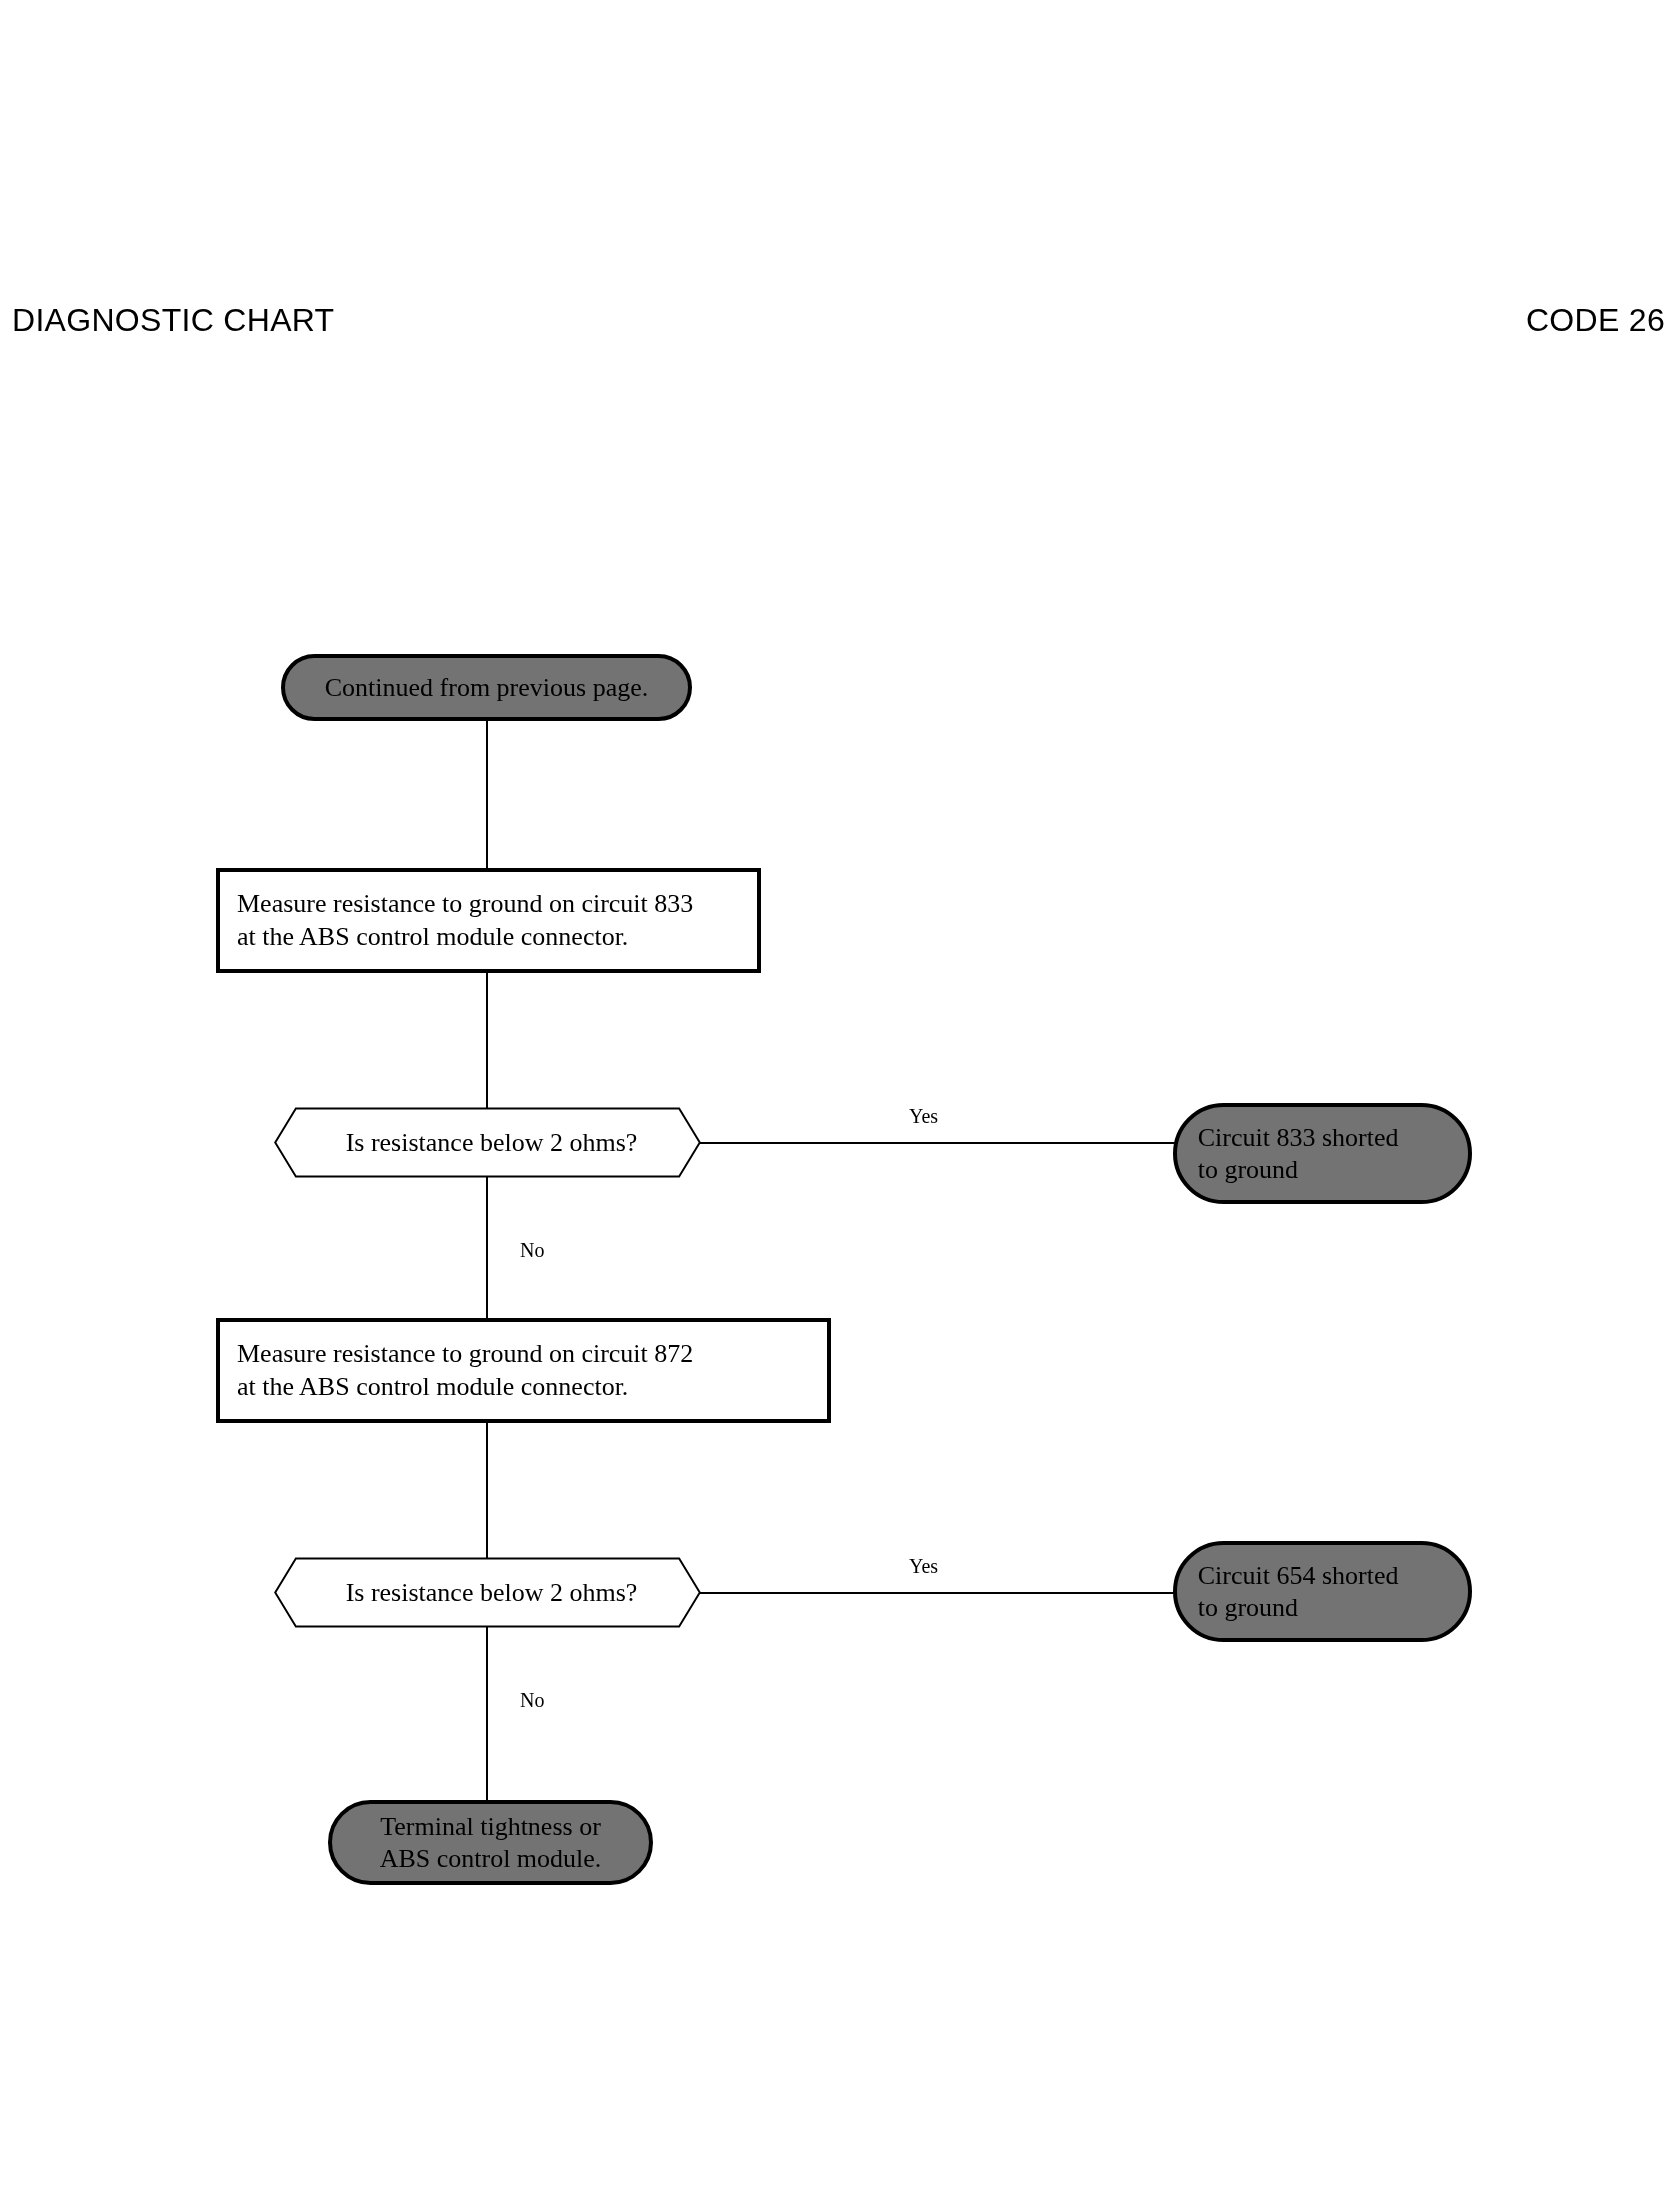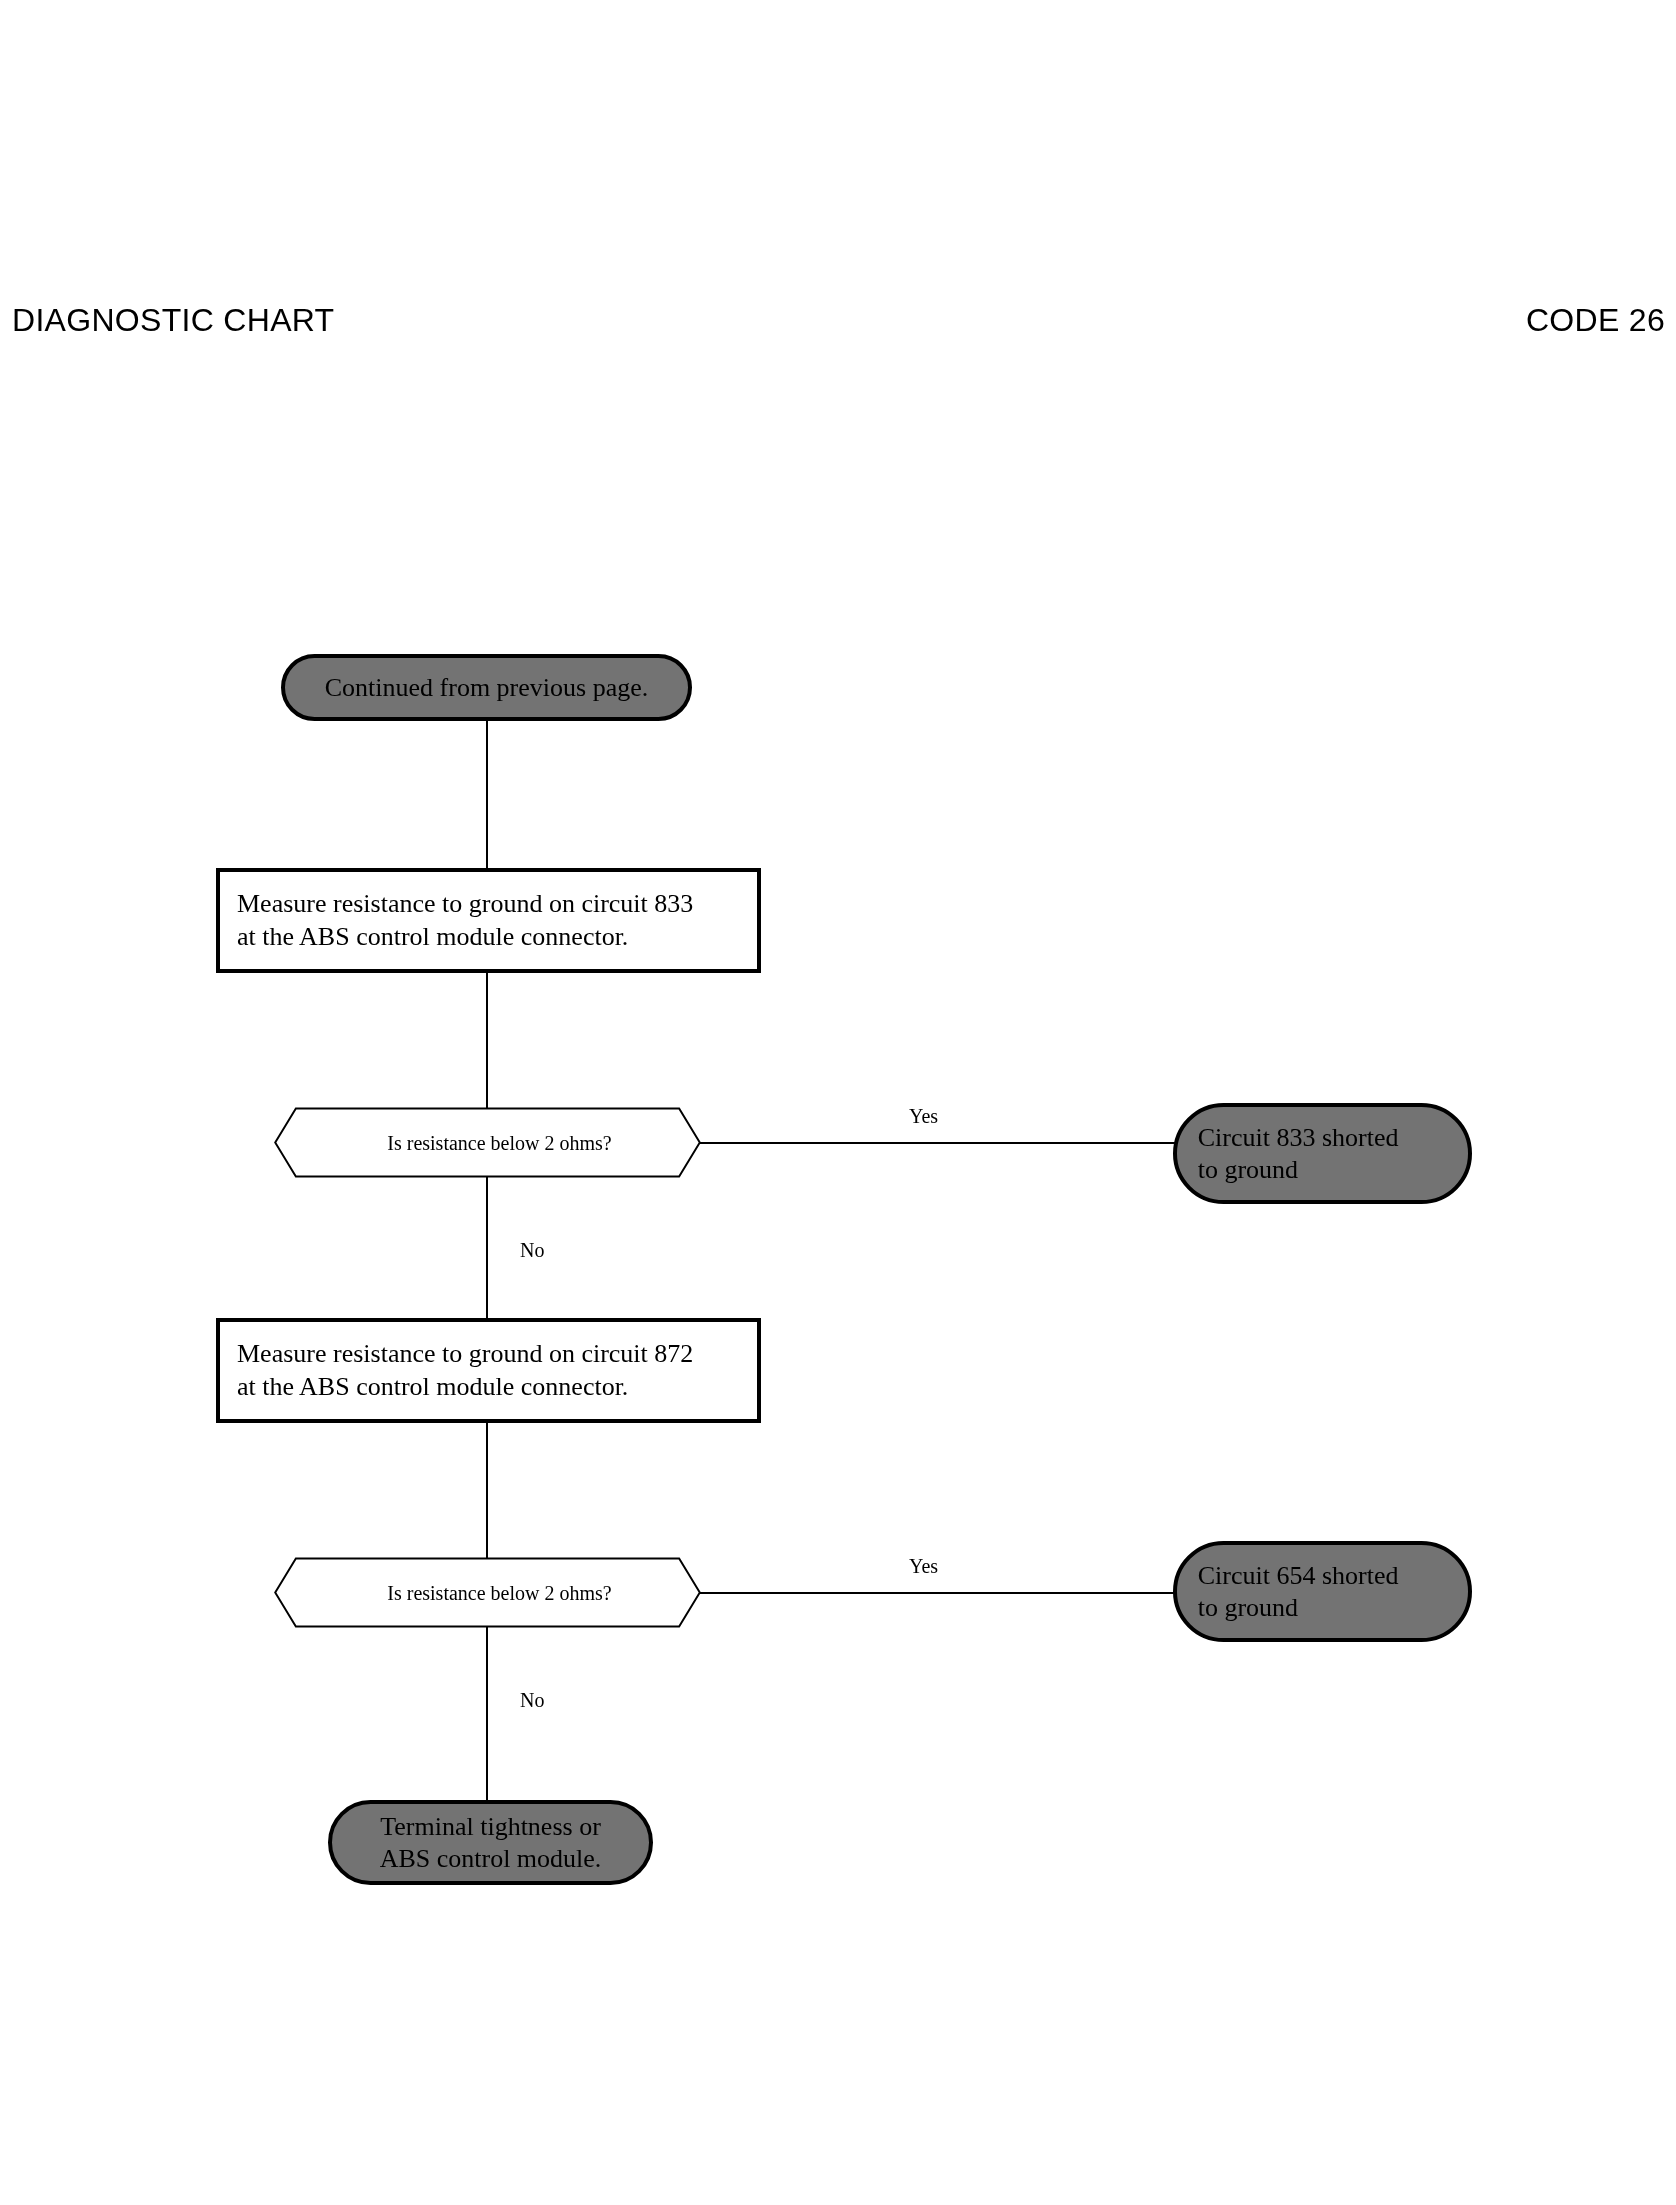--- a/index.html
+++ b/index.html
@@ -85,28 +85,28 @@
     position: absolute;
   }
   .decision svg {
     position: absolute;
     left: 0;
     top: 0;
     display: block;
   }
   .decision .d-text {
     position: absolute;
-    left: 12px;
+    left: 4px;
     top: 0;
     width: 100%;
     height: 100%;
     display: flex;
     align-items: center;
     justify-content: center;
-    font-size: 20px;
+    font-size: 26px;
     line-height: 1.2;
     color: #000000;
     text-align: center;
   }
 
   
   .branch-label {
     position: absolute;
     font-size: 20px;
     line-height: 1;
@@ -158,21 +158,21 @@
 
   <div class="terminal leftal" style="left:1173px; top:1092px; width:299px; height:101px; padding:0 20.7px;margin-top:11px;">
     <div>
       <div>Circuit 833 shorted</div>
       <div>to ground</div>
     </div>
   </div>
 
   <div class="branch-label" style="left:520px; top:1240px;">No</div>
 
-  <div class="process" style="left:216px; top:1318px; width:545px; height:105px; padding:0 17px;">
+  <div class="process" style="left:216px; top:1318px; width:615px; height:105px; padding:0 17px;">
     <div>
       <div>Measure resistance to ground on circuit 872</div>
       <div>at the ABS control module connector.</div>
     </div>
   </div>
 
   <div class="decision" style="left:274px; top:1557px; width:427px; height:71px;">
     <svg width="427" height="71" viewBox="0 0 703 116">
       <polygon points="36,2 667,2 701,58 667,114 36,114 2,58" fill="#ffffff" stroke="#000000" stroke-width="3.2"></polygon>
     </svg>

